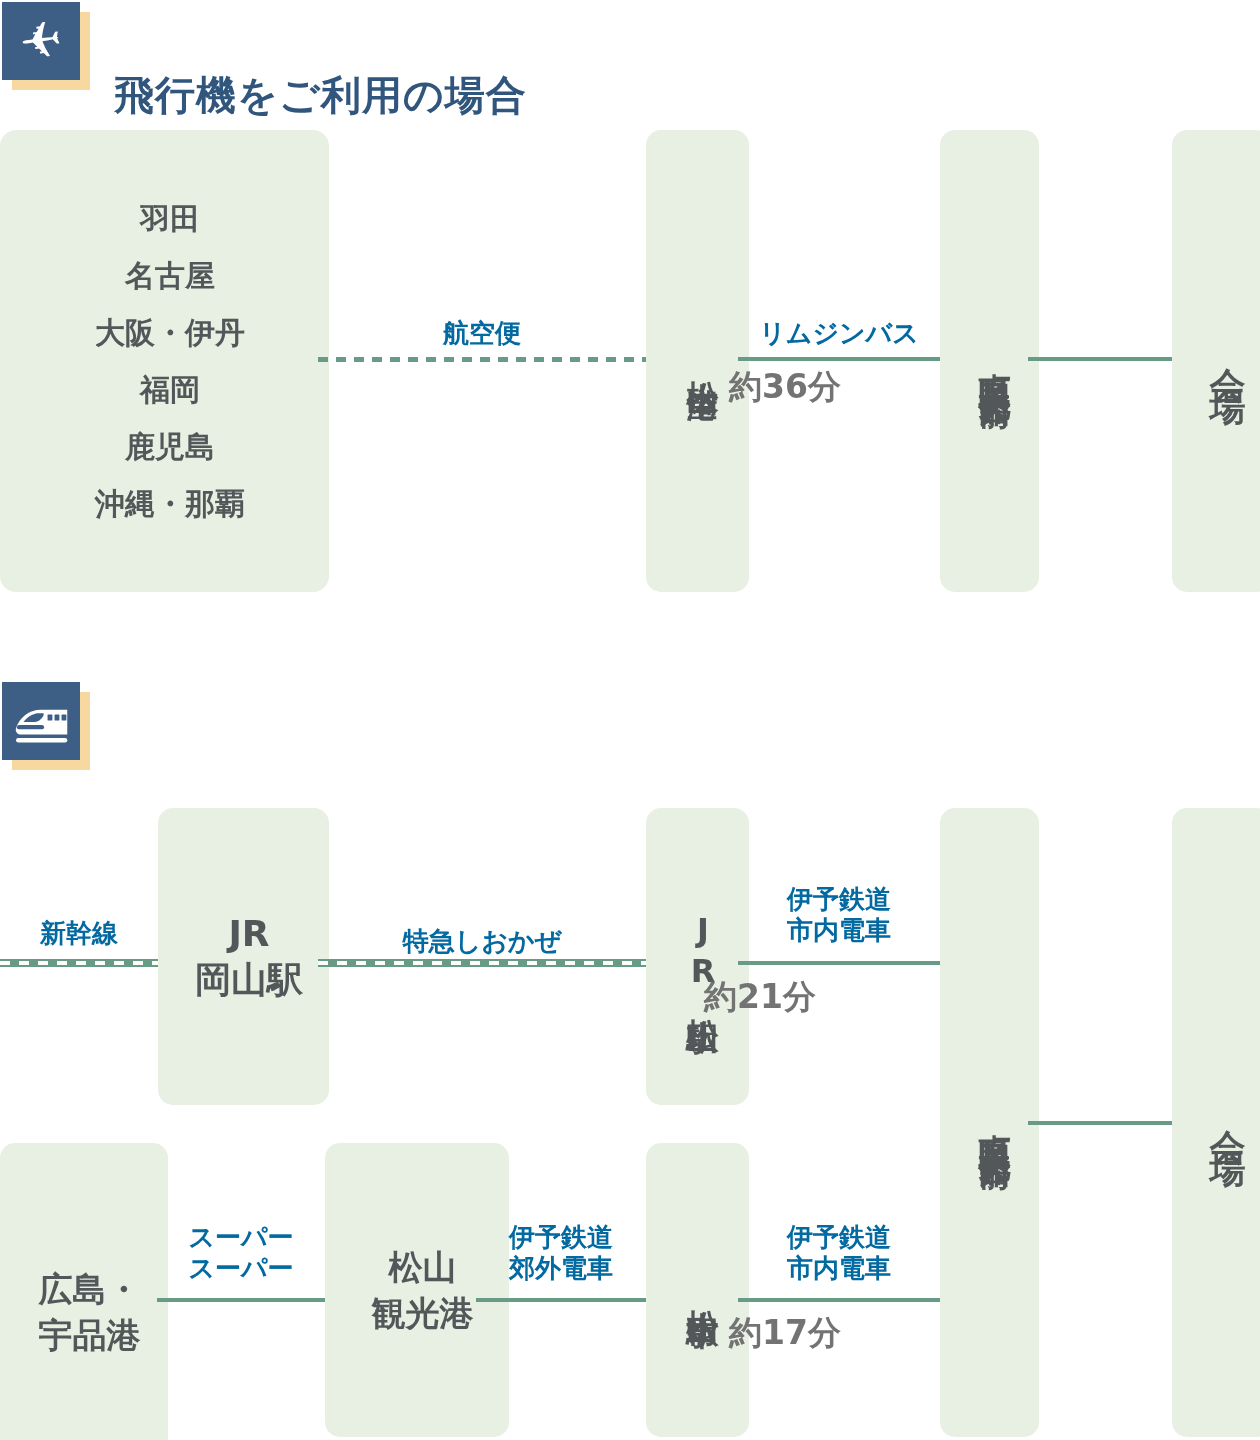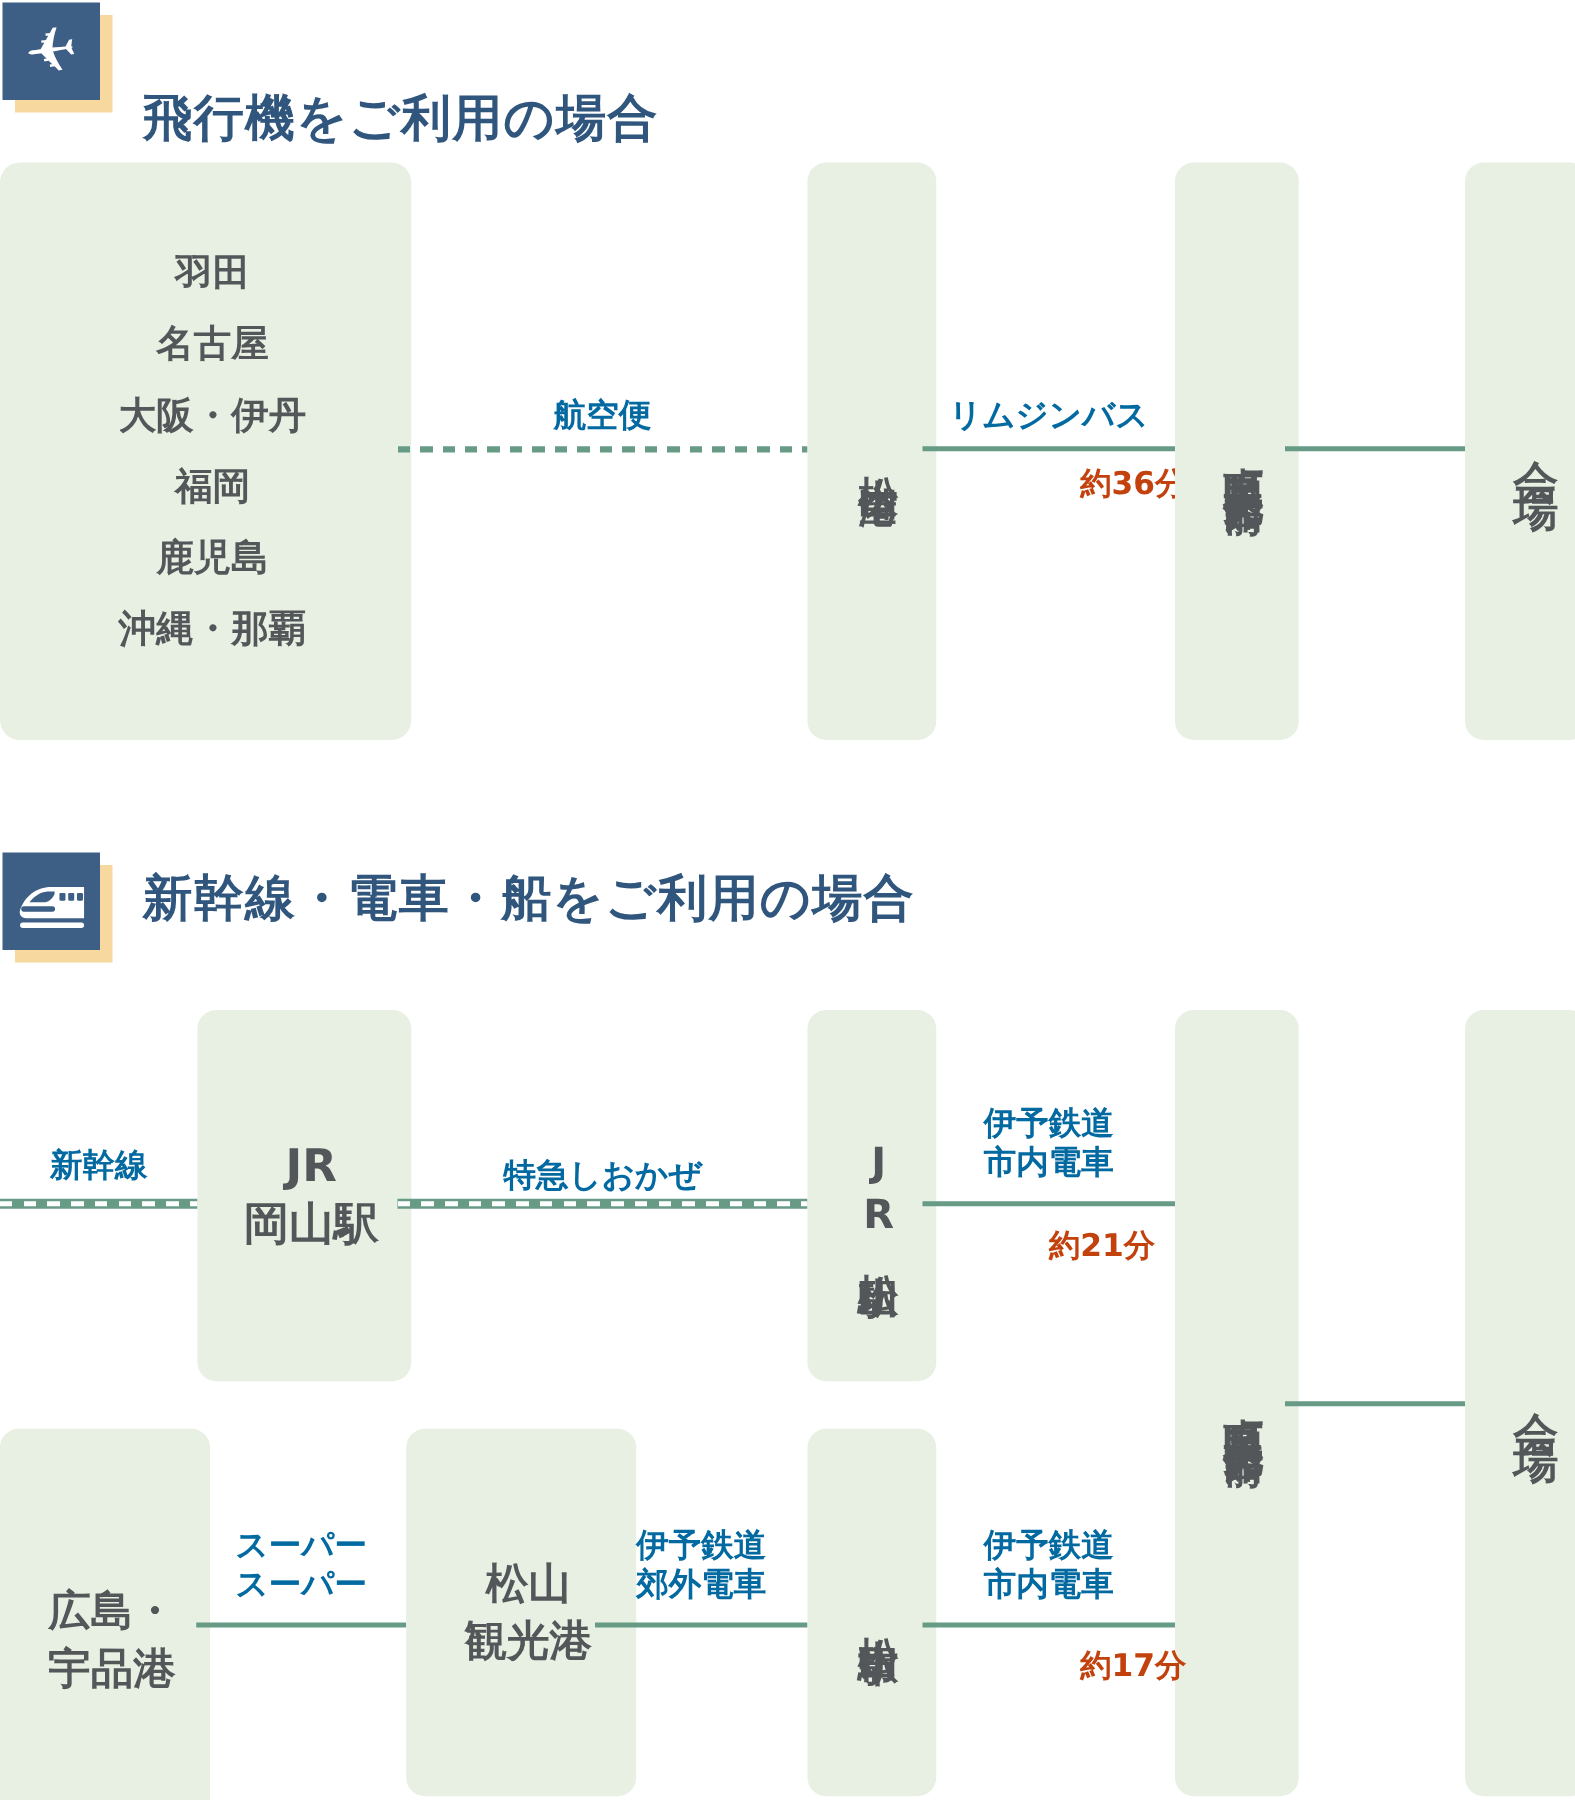--- a/index.html
+++ b/index.html
@@ -24,22 +24,22 @@
   
   .line-solid{position:absolute;height:4px;background:#679b86;}
   .line-dashed{position:absolute;height:5px;
     background:repeating-linear-gradient(to right,#679b86 0 10px,transparent 10px 18px);}
   .line-rail{position:absolute;height:8px;background:#679b86;}
   .line-rail::after{content:"";position:absolute;left:0;right:0;top:2px;height:4px;
     background:repeating-linear-gradient(to right,#ffffff 0 10px,transparent 10px 19px);}
   
   .edge-label{position:absolute;width:220px;text-align:center;font-size:26px;line-height:31px;
     font-weight:700;color:#0369a1;white-space:nowrap;}
-  .edge-time{position:absolute;width:220px;text-align:right;font-size:25px;line-height:30px;
-    font-weight:700;color:#c2410c;white-space:nowrap;}
+  .edge-time{position:absolute;width:220px;text-align:left;font-size:33px;line-height:30px;
+    font-weight:700;color:#737373;white-space:nowrap;}
 </style>
 </head>
 <body>
 
 <div class="canvas">
 
   <div class="badge" style="left:2px;top:2px;">
     <div class="shadow"></div>
     <div class="face">
       <span class="plane-glyph">✈</span>
@@ -84,21 +84,20 @@
         <path fill="#ffffff" d="M62 19 H32 C18 19 7.5 28 3.5 40 C2.2 44 4.8 47.5 9 47.5 H62 Z"></path>
         <path fill="#3d5e85" d="M35 23 H28.5 C22 23.5 16 27.5 12 33 H25 C29.5 33 33 29.5 35 25.5 Z"></path>
         <rect fill="#3d5e85" x="4.5" y="36.5" width="31" height="5" rx="2.5"></rect>
         <rect fill="#3d5e85" x="39.5" y="24.5" width="5.5" height="7" rx="1"></rect>
         <rect fill="#3d5e85" x="47.5" y="24.5" width="5.5" height="7" rx="1"></rect>
         <rect fill="#3d5e85" x="55.5" y="24.5" width="5.5" height="7" rx="1"></rect>
         <rect fill="#ffffff" x="3.5" y="51.5" width="58.5" height="5" rx="2.5"></rect>
       </svg>
     </div>
   </div>
-  <h2 class="sec-title" style="left:114px;top:696px;">新幹線・電車・船をご利用の場合</h2>
 
   <div class="edge-label" style="left:-31px;top:918px;">新幹線</div>
   <div class="line-rail" style="left:0px;top:959px;width:158px;"></div>
 
   <div class="node" style="left:158px;top:808px;width:160px;height:297px;font-size:36px;line-height:46px;">
     <div class="hline">JR</div>
     <div class="hline">岡山駅</div>
   </div>
 
   <div class="edge-label" style="left:372px;top:926px;">特急しおかぜ</div>

